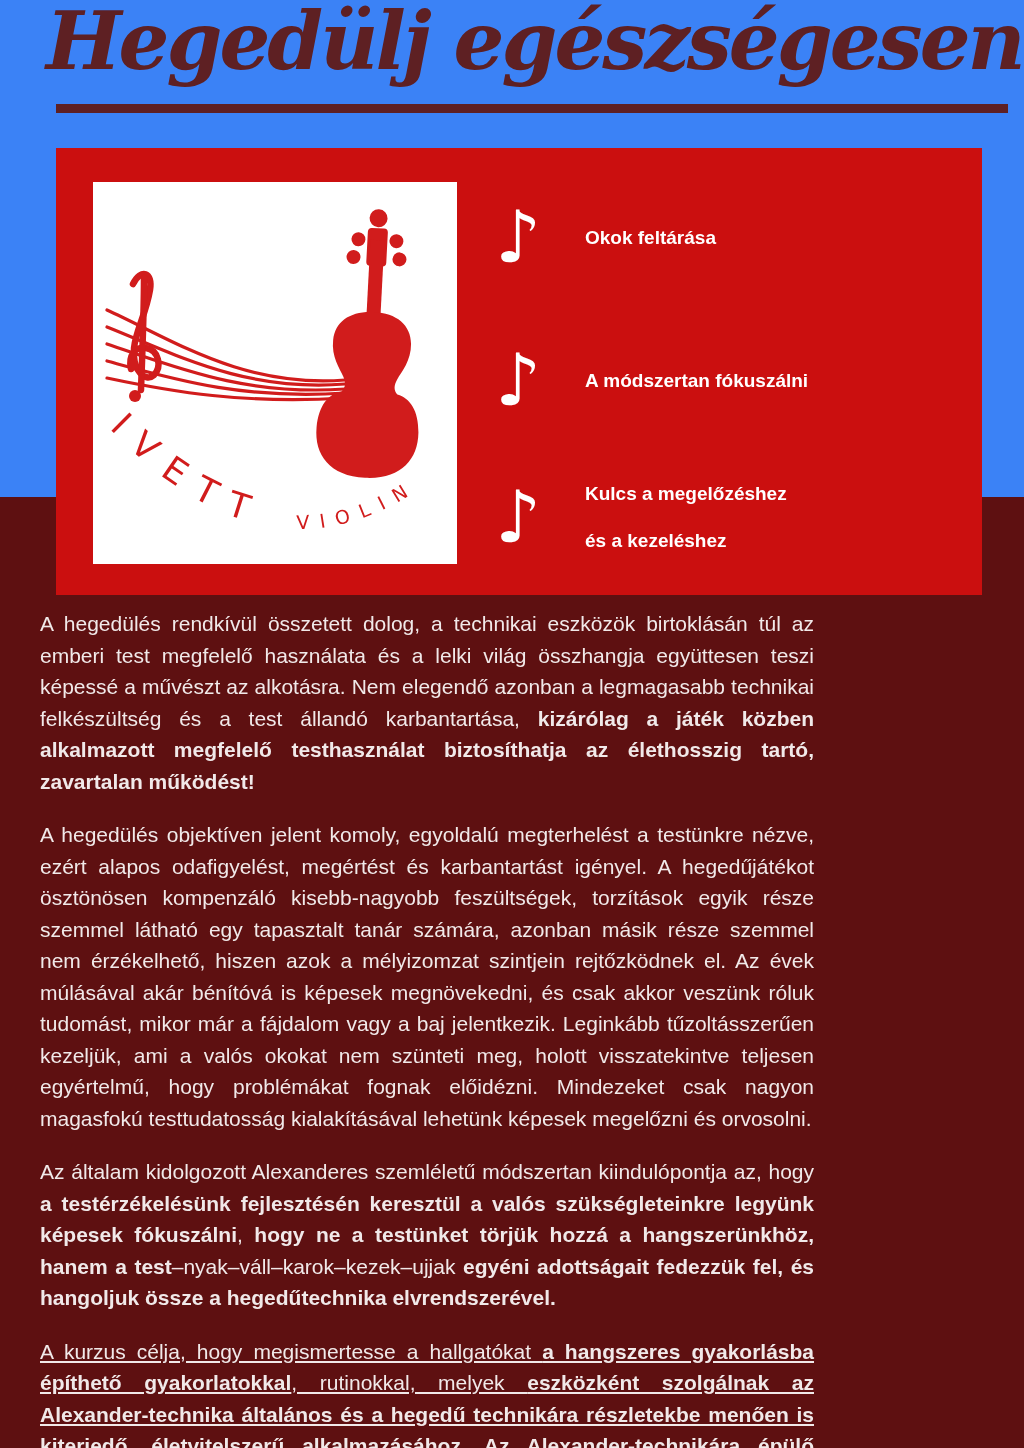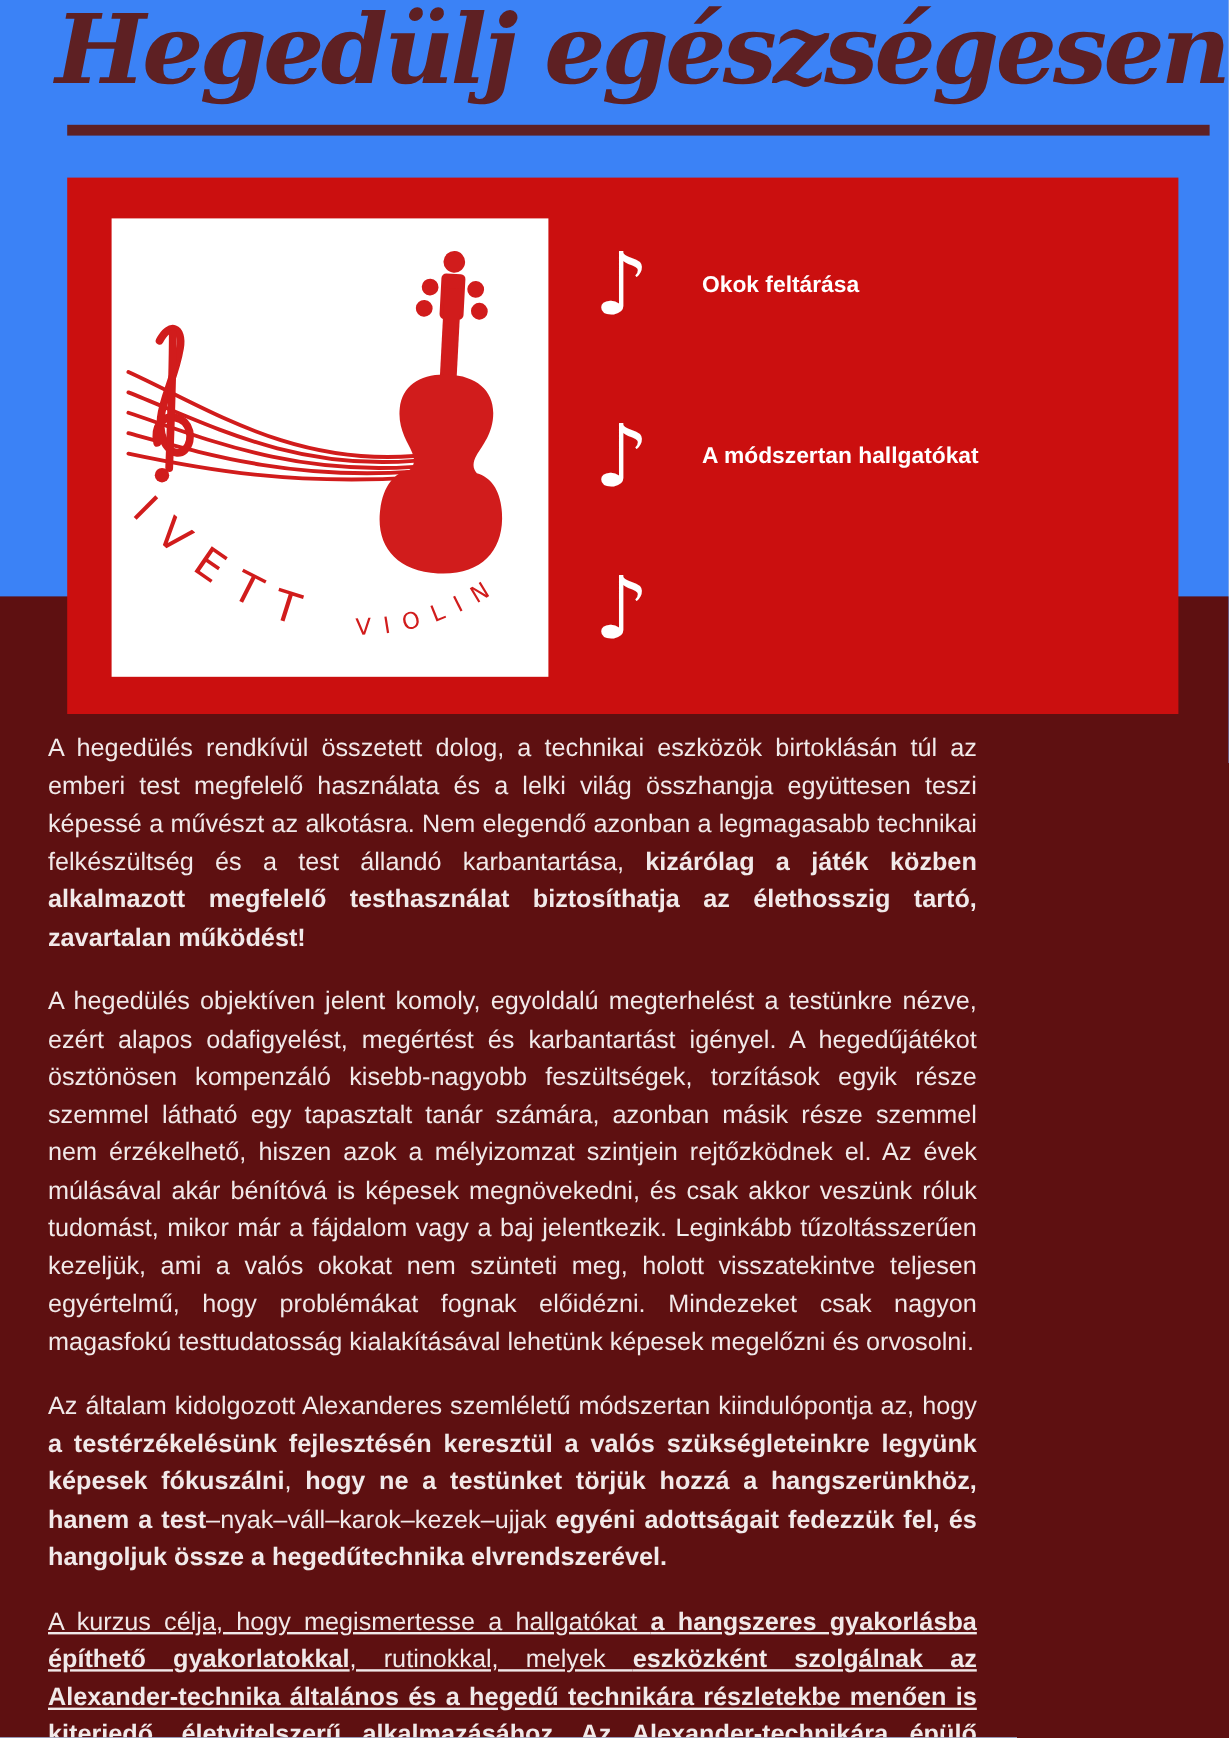--- a/index.html
+++ b/index.html
@@ -92,24 +92,25 @@
       </svg>
     </div>
 
     <div class="bullets" id="bullets">
         <div class="bullet-row">
           <span class="note-icon">♪</span>
           <div class="bullet-label"><span>Okok feltárása</span></div>
         </div>
         <div class="bullet-row">
           <span class="note-icon">♪</span>
-          <div class="bullet-label"><span>A módszertan hallgatókat</span></div>
+          <div class="bullet-label"><span>A módszertan fókuszálni</span></div>
         </div>
         <div class="bullet-row">
           <span class="note-icon">♪</span>
+          <div class="bullet-label"><span>Kulcs a megelőzéshez</span><br><span>és a kezeléshez</span></div>
         </div>
       </div>
   </div>
 
   <div class="body-text">
     <div id="paragraphs">
         <p><span>A hegedülés rendkívül összetett dolog, a technikai eszközök birtoklásán túl az emberi test megfelelő használata és a lelki világ összhangja együttesen teszi képessé a művészt az alkotásra. Nem elegendő azonban a legmagasabb technikai felkészültség és a test állandó karbantartása, </span><span class="b">kizárólag a játék közben alkalmazott megfelelő testhasználat biztosíthatja az élethosszig tartó, zavartalan működést!</span></p>
         <p><span>A hegedülés objektíven jelent komoly, egyoldalú megterhelést a testünkre nézve, ezért alapos odafigyelést, megértést és karbantartást igényel. A hegedűjátékot ösztönösen kompenzáló kisebb-nagyobb feszültségek, torzítások egyik része szemmel látható egy tapasztalt tanár számára, azonban másik része szemmel nem érzékelhető, hiszen azok a mélyizomzat szintjein rejtőzködnek el. Az évek múlásával akár bénítóvá is képesek megnövekedni, és csak akkor veszünk róluk tudomást, mikor már a fájdalom vagy a baj jelentkezik. Leginkább tűzoltásszerűen kezeljük, ami a valós okokat nem szünteti meg, holott visszatekintve teljesen egyértelmű, hogy problémákat fognak előidézni. Mindezeket csak nagyon magasfokú testtudatosság kialakításával lehetünk képesek megelőzni és orvosolni.</span></p>
         <p><span>Az általam kidolgozott Alexanderes szemléletű módszertan kiindulópontja az, hogy </span><span class="b">a testérzékelésünk fejlesztésén keresztül a valós szükségleteinkre legyünk képesek fókuszálni</span><span>, </span><span class="b">hogy ne a testünket törjük hozzá a hangszerünkhöz, hanem a test</span><span>–nyak–váll–karok–kezek–ujjak </span><span class="b">egyéni adottságait fedezzük fel, és hangoljuk össze a hegedűtechnika elvrendszerével.</span></p>
         <p class="cont"><span>A kurzus célja, hogy megismertesse a hallgatókat </span><span class="b">a hangszeres gyakorlásba építhető gyakorlatokkal</span><span>, rutinokkal, melyek </span><span class="b">eszközként szolgálnak az Alexander-technika általános és a hegedű technikára részletekbe menően is kiterjedő, életvitelszerű alkalmazásához. Az Alexander-technikára épülő hegedű módszertan segítséget nyújt az ártalmak</span></p>

